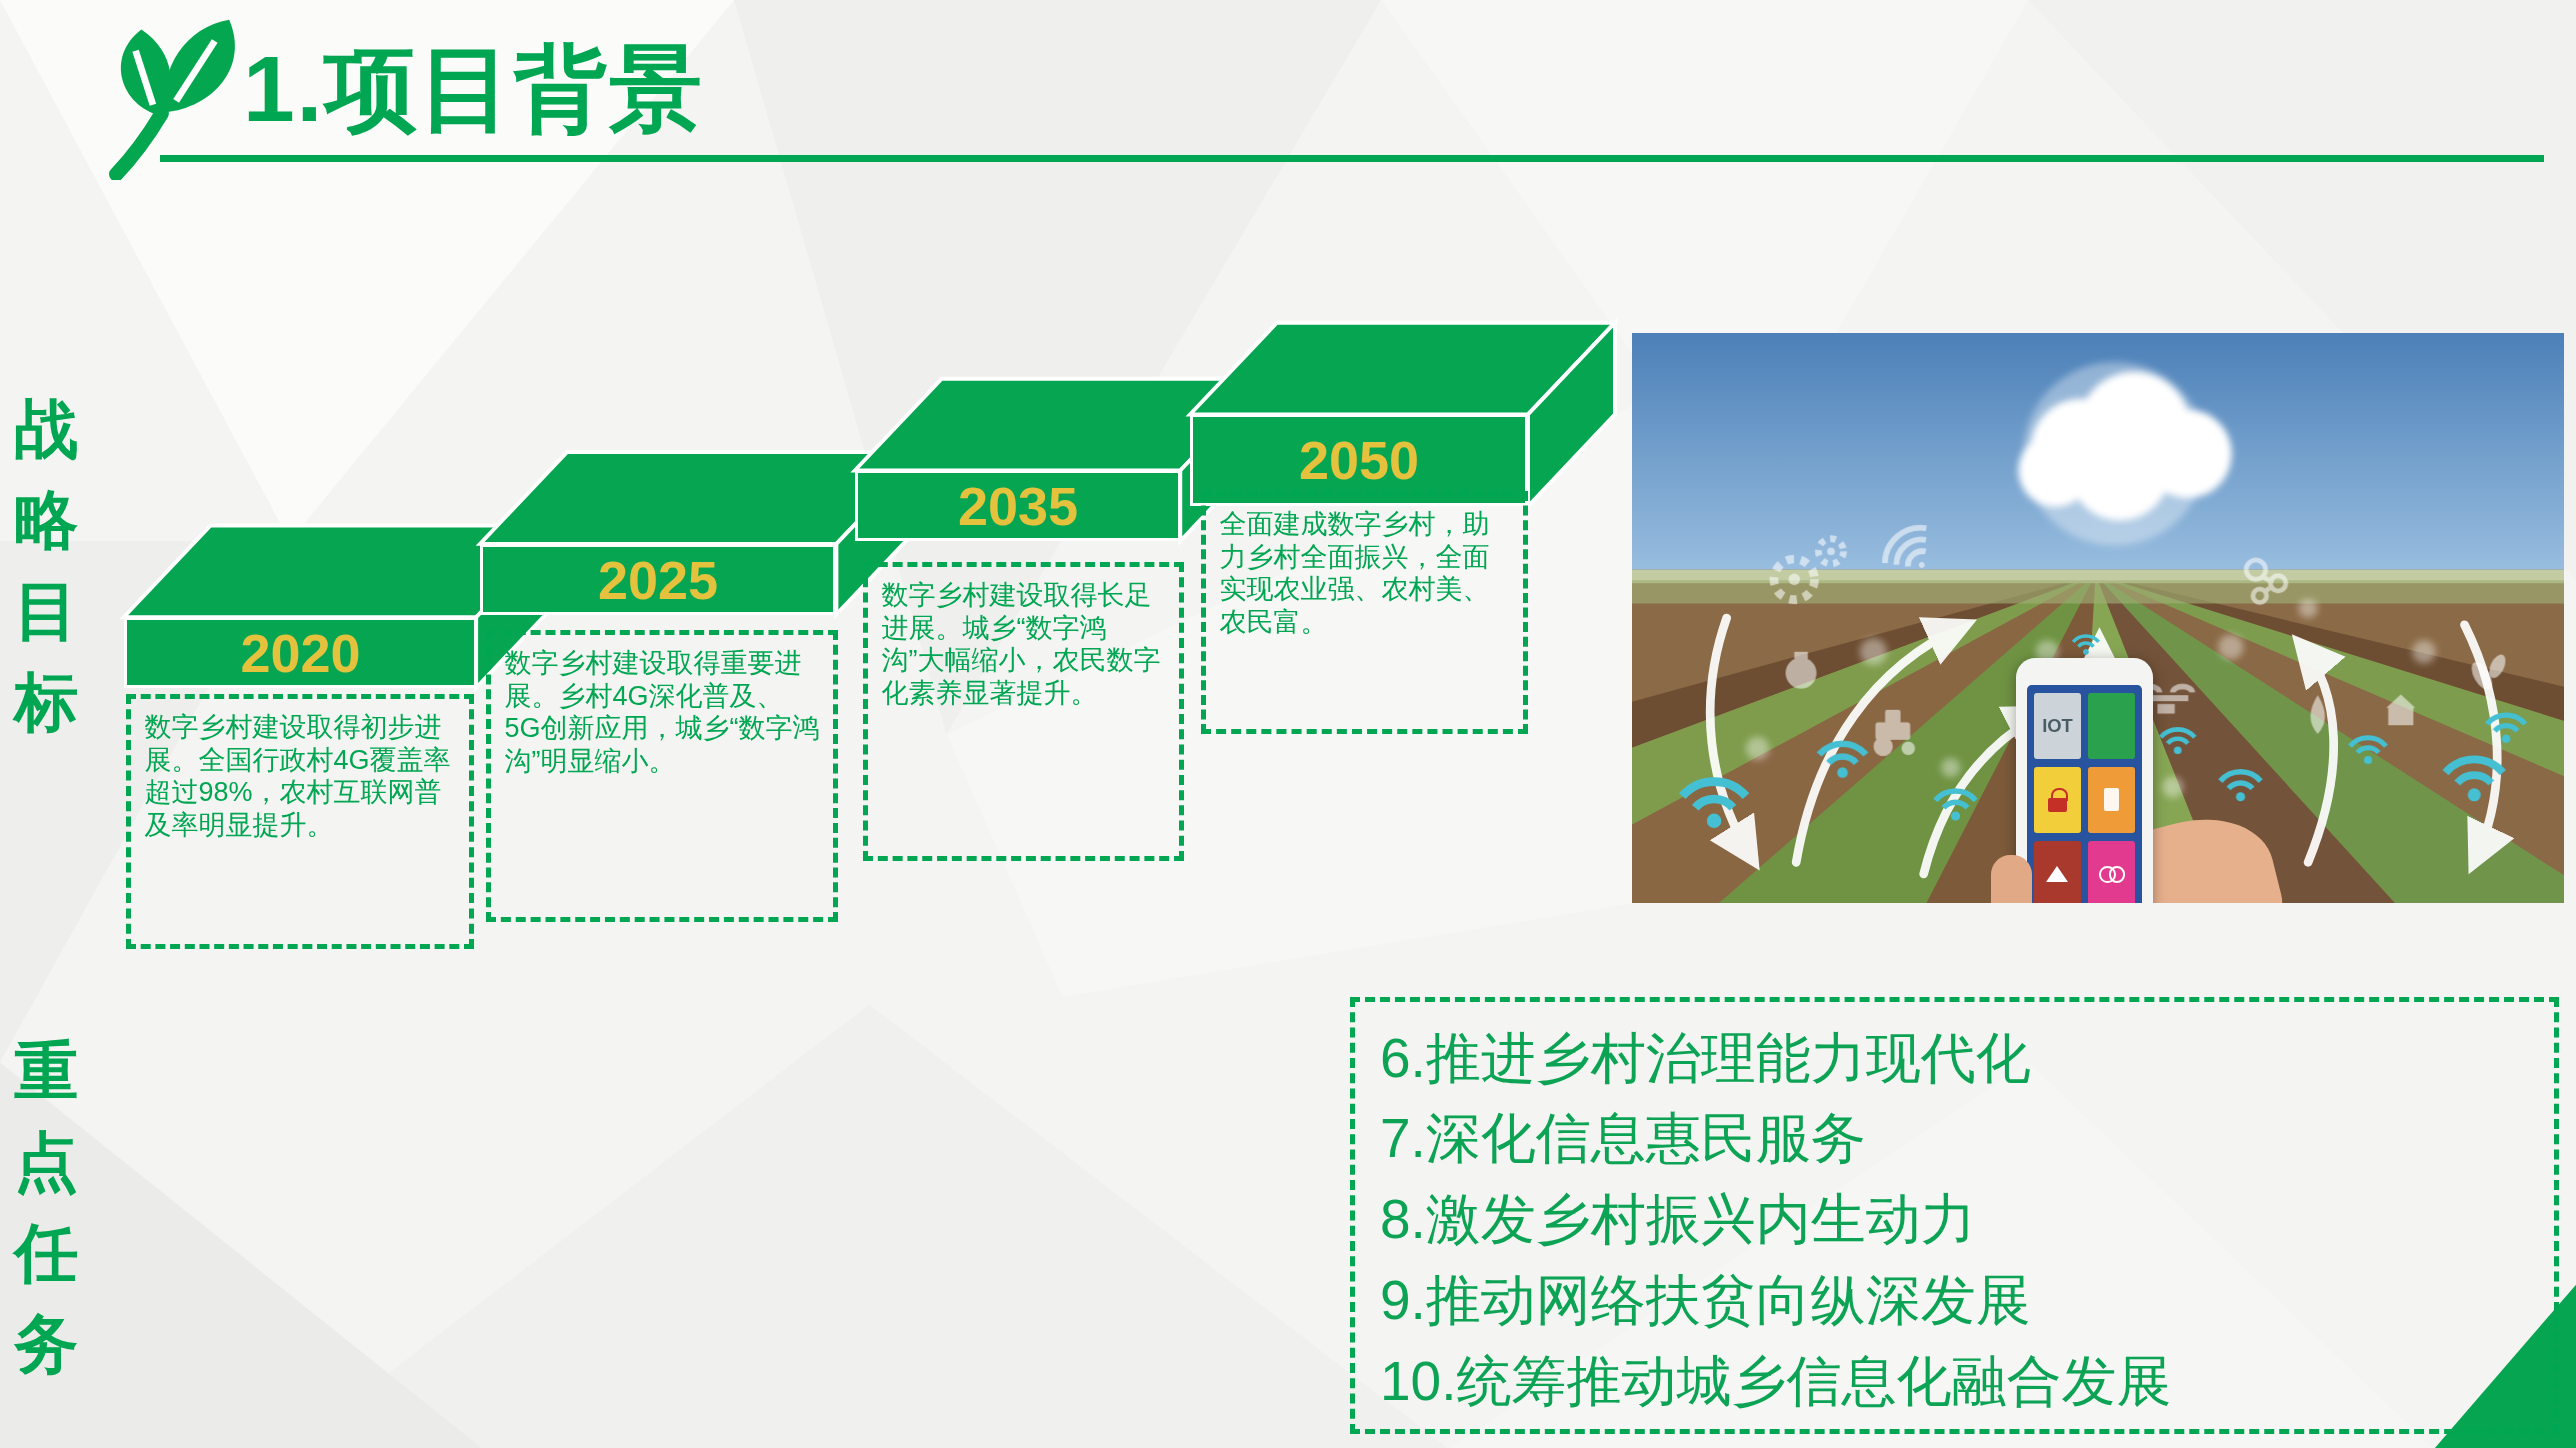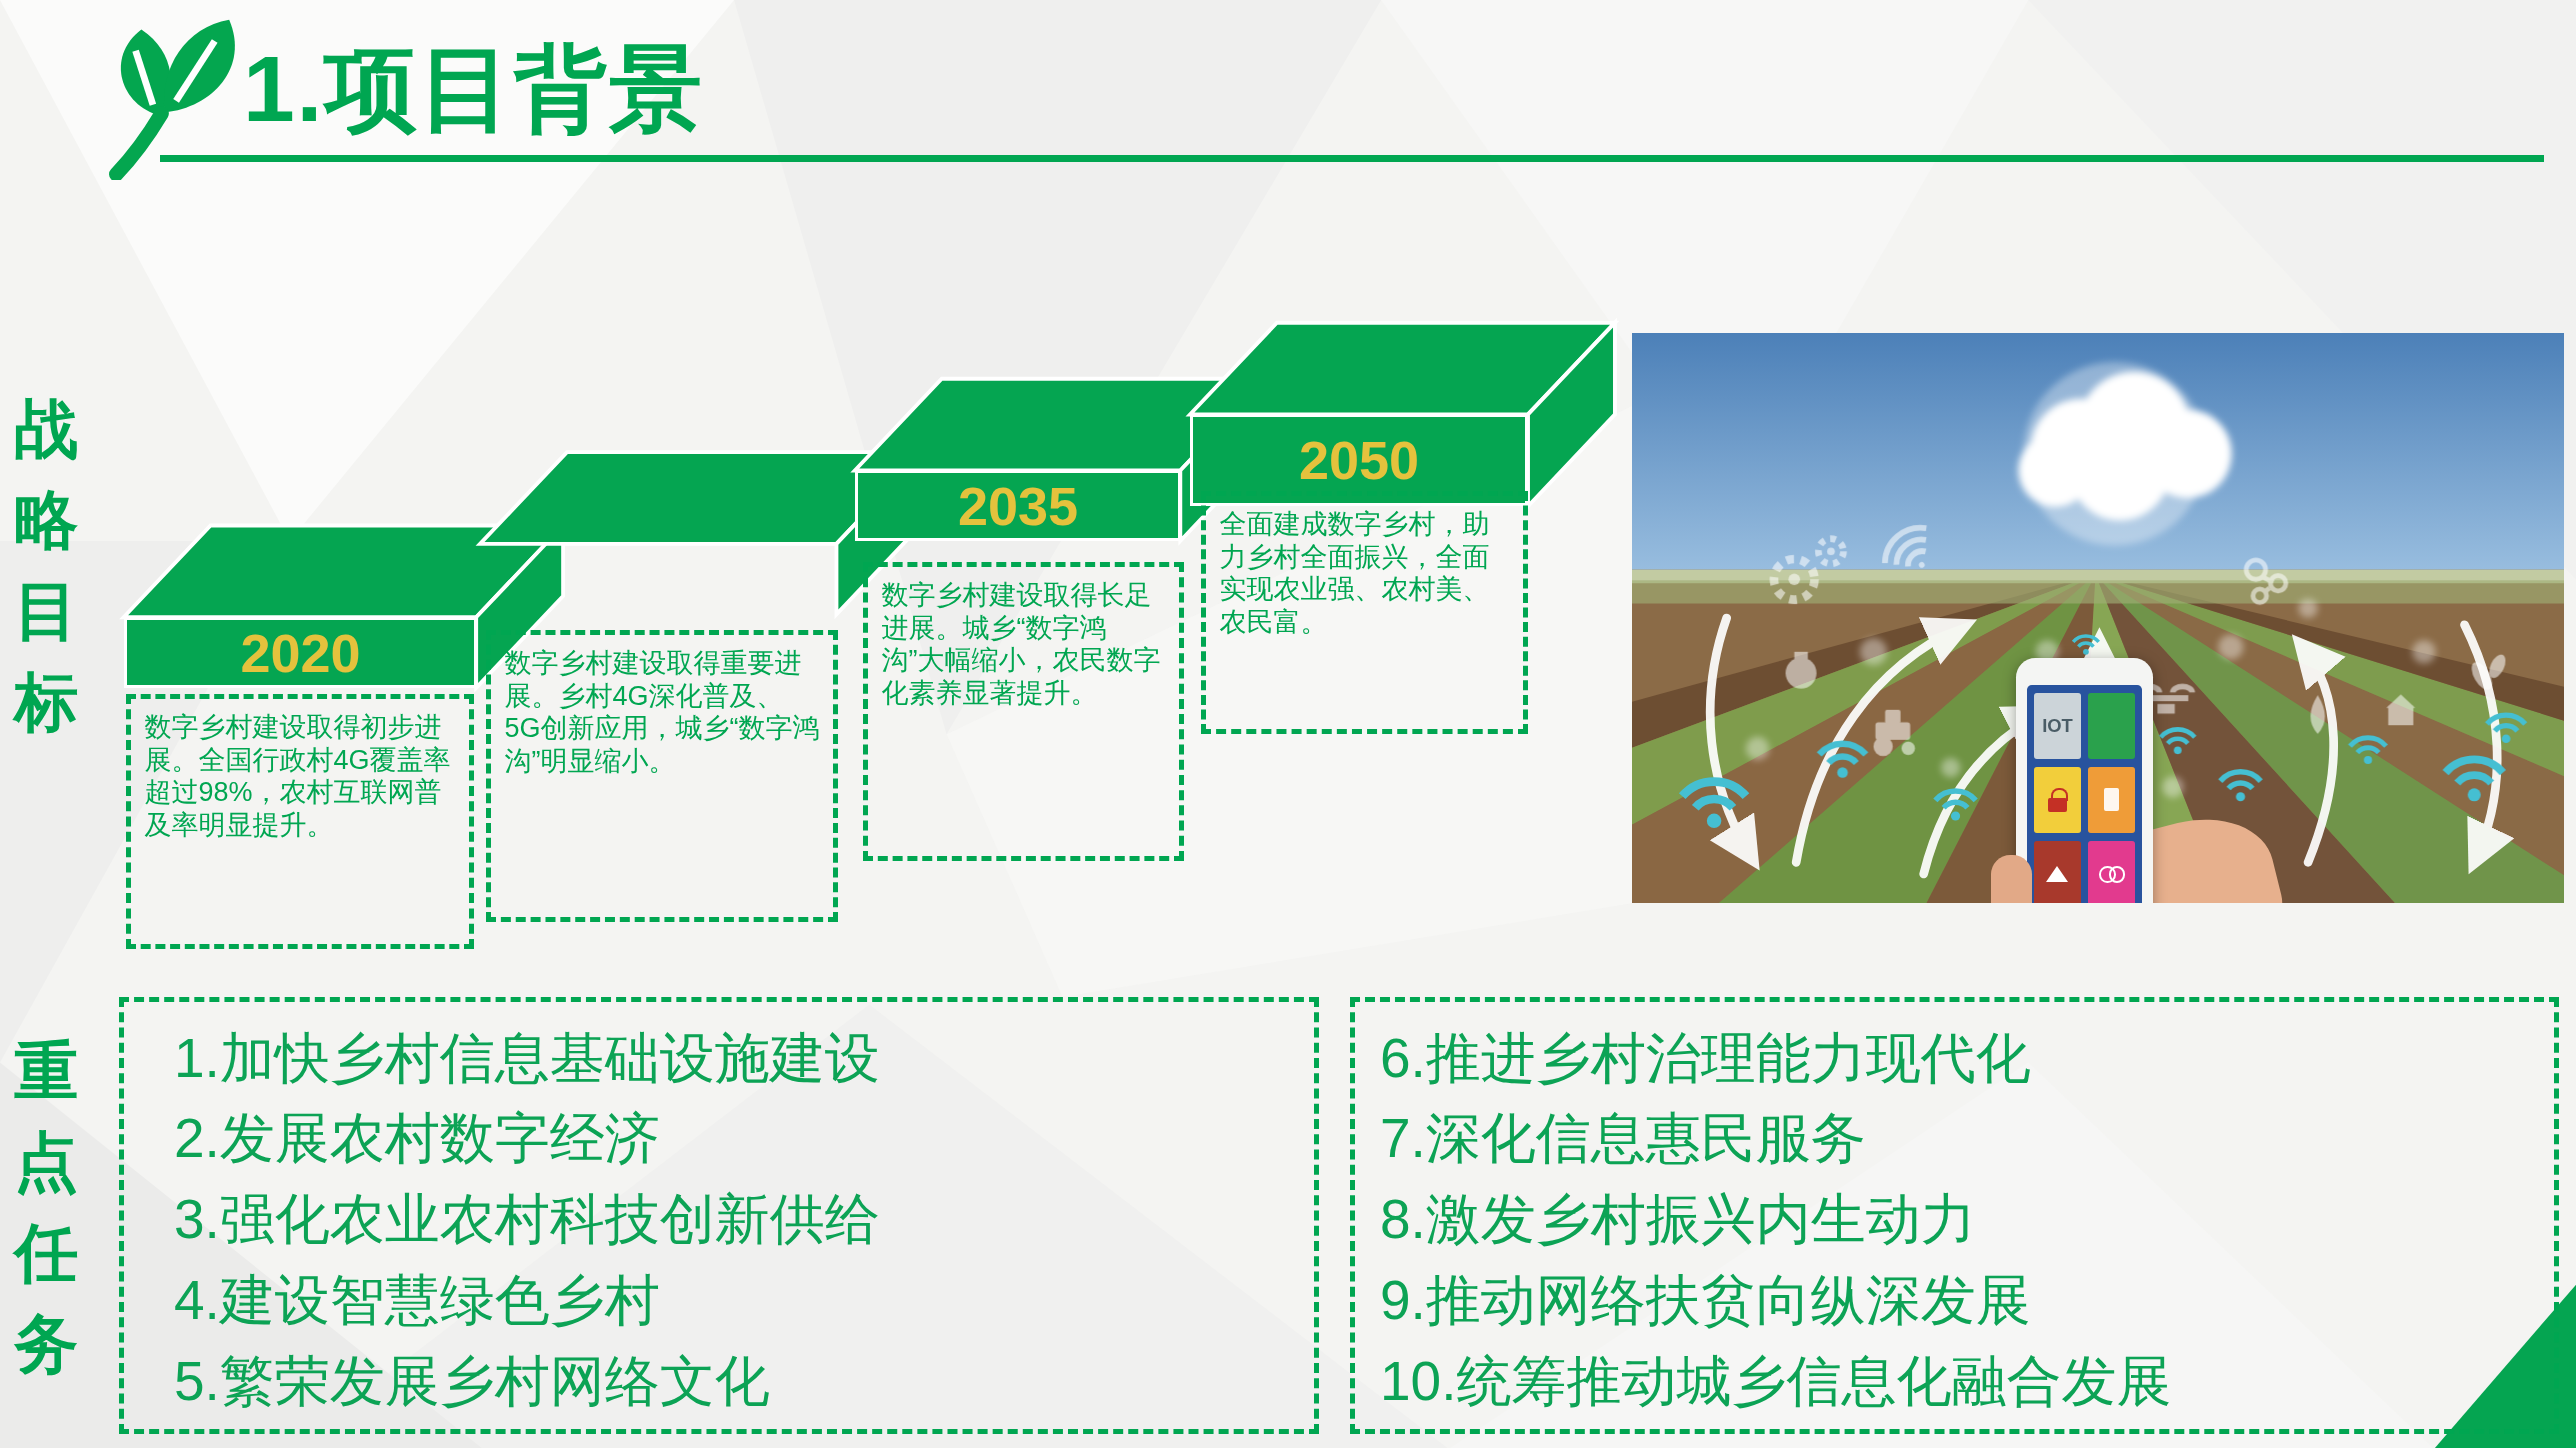--- a/index.html
+++ b/index.html
@@ -118,20 +118,23 @@
   </svg>
   <div class="section-title">1.项目背景</div>
   <div class="header-rule"></div>
 
   <div class="v-label strategy">战略目标</div>
   <div class="v-label tasks">重点任务</div>
 
   <div class="year-bar bar-2020">
       <span>2020</span>
     </div>
+  <div class="year-bar bar-2025">
+      <span>2025</span>
+    </div>
   <div class="year-bar bar-2035">
       <span>2035</span>
     </div>
   <div class="year-bar bar-2050">
       <span>2050</span>
     </div>
 
   <div class="step-box box-2020">数字乡村建设取得初步进展。全国行政村4G覆盖率超过98%，农村互联网普及率明显提升。</div>
   <div class="step-box box-2025">数字乡村建设取得重要进展。乡村4G深化普及、5G创新应用，城乡“数字鸿沟”明显缩小。</div>
   <div class="step-box box-2035">数字乡村建设取得长足进展。城乡“数字鸿沟”大幅缩小，农民数字化素养显著提升。</div>
@@ -272,29 +275,20 @@
         <div class="tile t5">
             <span class="glyph-tri"></span>
           </div>
         <div class="tile t6">
             <span class="glyph-link"></span>
           </div>
       </div>
     </div>
   </div>
 
-  <div class="task-panel left">
-    <ul>
-      <li>1.加快乡村信息基础设施建设</li>
-      <li>2.发展农村数字经济</li>
-      <li>3.强化农业农村科技创新供给</li>
-      <li>4.建设智慧绿色乡村</li>
-      <li>5.繁荣发展乡村网络文化</li>
-    </ul>
-  </div>
   <div class="task-panel right">
     <ul>
       <li>6.推进乡村治理能力现代化</li>
       <li>7.深化信息惠民服务</li>
       <li>8.激发乡村振兴内生动力</li>
       <li>9.推动网络扶贫向纵深发展</li>
       <li>10.统筹推动城乡信息化融合发展</li>
     </ul>
   </div>
 

